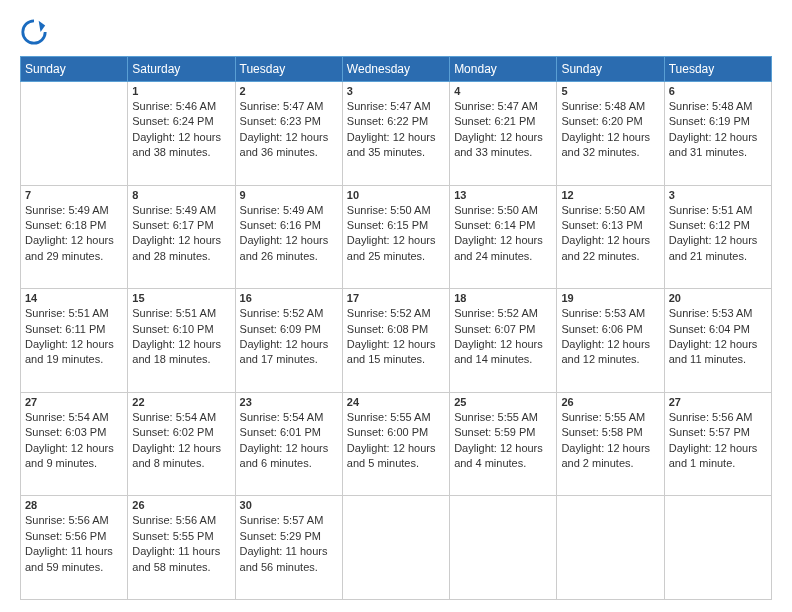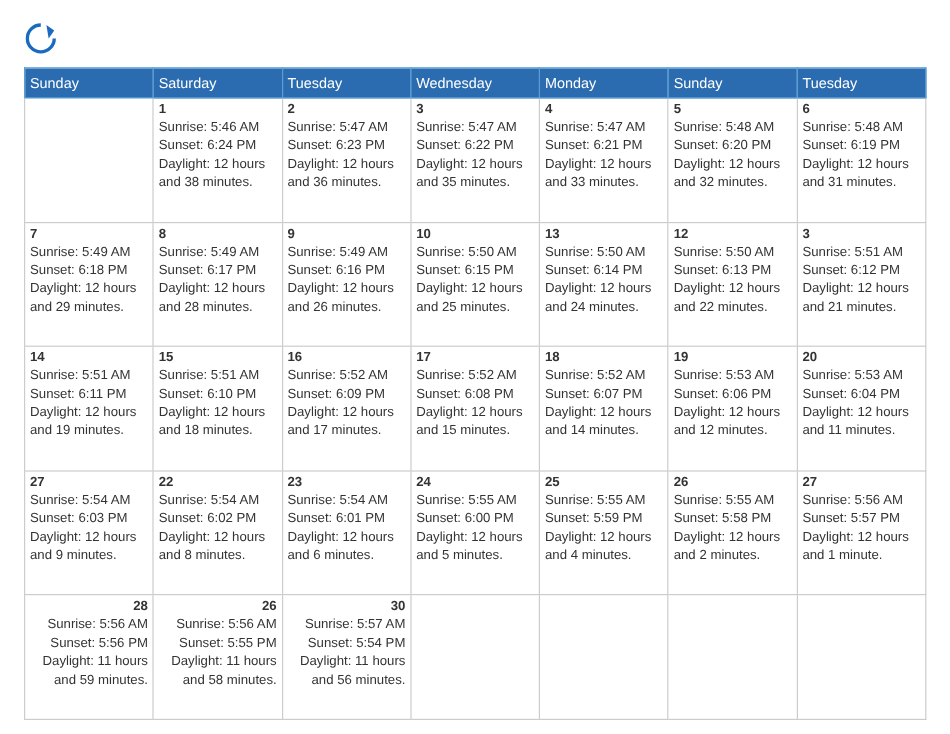--- a/index.html
+++ b/index.html
@@ -93,21 +93,20 @@
     .day-info {
       font-size: 11px;
       line-height: 1.4;
       color: #333;
     }
     .empty-cell {
       background: #fff;
     }
     .last-row td {
       height: 72px;
-      text-align: right;
     }
   </style>
 </head>
 <body>
 
 <div class="page">
   <div class="header">
     <div class="logo">
       <svg class="logo-icon" viewBox="0 0 30 30">
         <path d="M15 3 C8.4 3 3 8.4 3 15 C3 21.6 8.4 27 15 27 C21.6 27 27 21.6 27 15" stroke="#1a6bbf" stroke-width="3" fill="none"></path>
@@ -346,21 +345,21 @@
           <td>
             <span class="day-number">26</span>
             <div class="day-info" style="white-space: pre-line;">Sunrise: 5:56 AM
 Sunset: 5:55 PM
 Daylight: 11 hours
 and 58 minutes.</div>
           </td>
           <td>
             <span class="day-number">30</span>
             <div class="day-info" style="white-space: pre-line;">Sunrise: 5:57 AM
-Sunset: 5:54 PM
+Sunset: 5:29 PM
 Daylight: 11 hours
 and 56 minutes.</div>
           </td>
           <td class="empty-cell"></td>
           <td class="empty-cell"></td>
           <td class="empty-cell"></td>
           <td class="empty-cell"></td>
         </tr>
       </tbody>
   </table>

